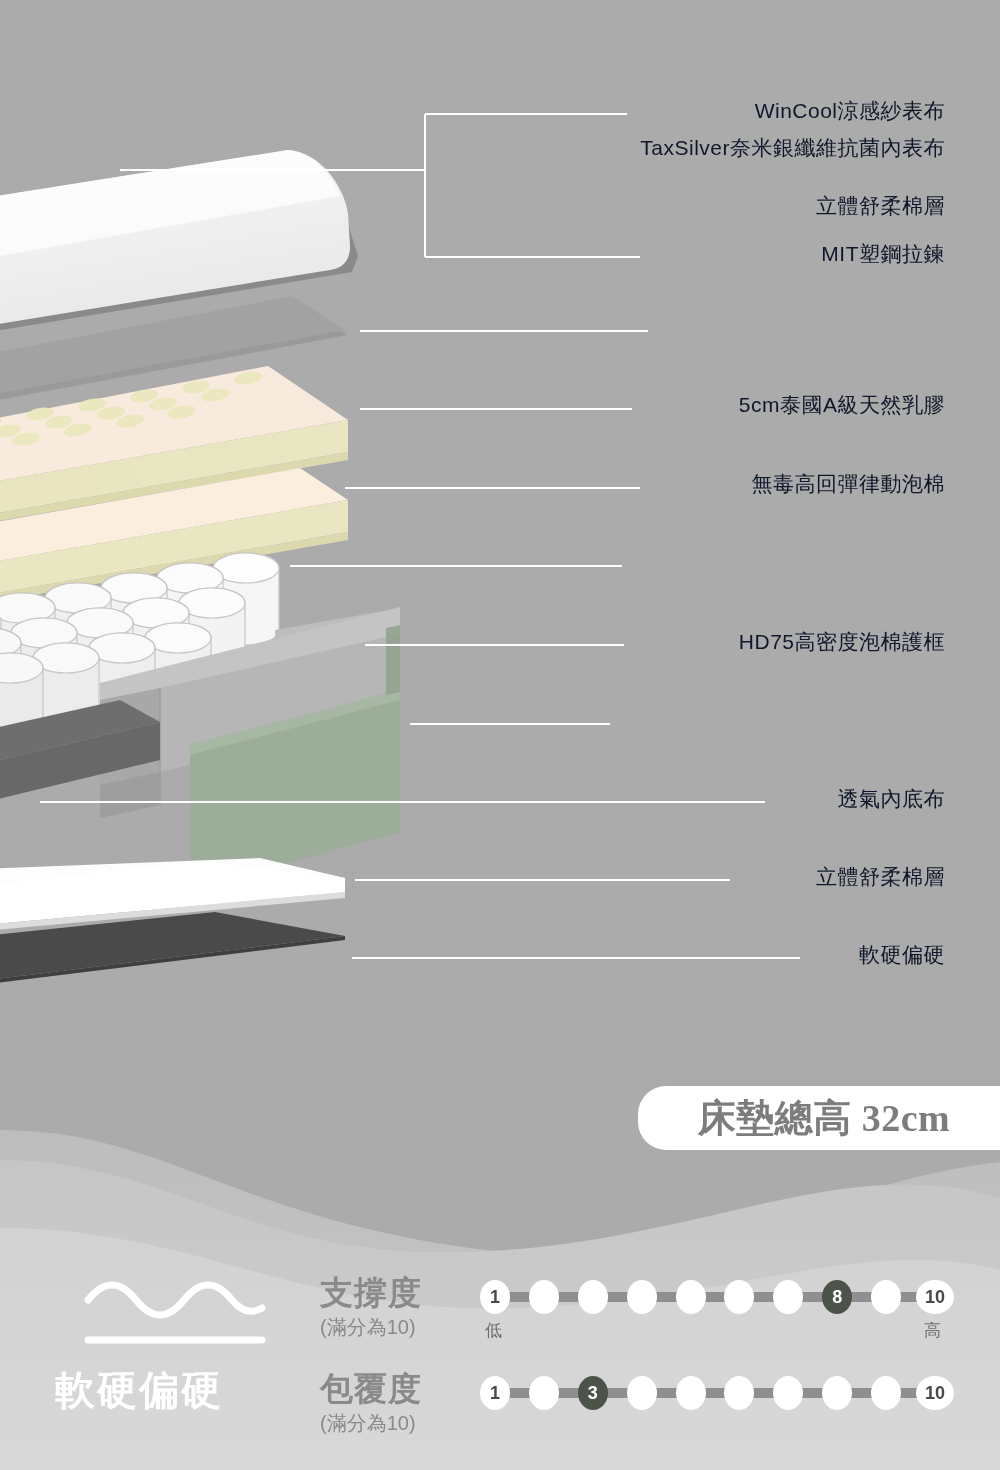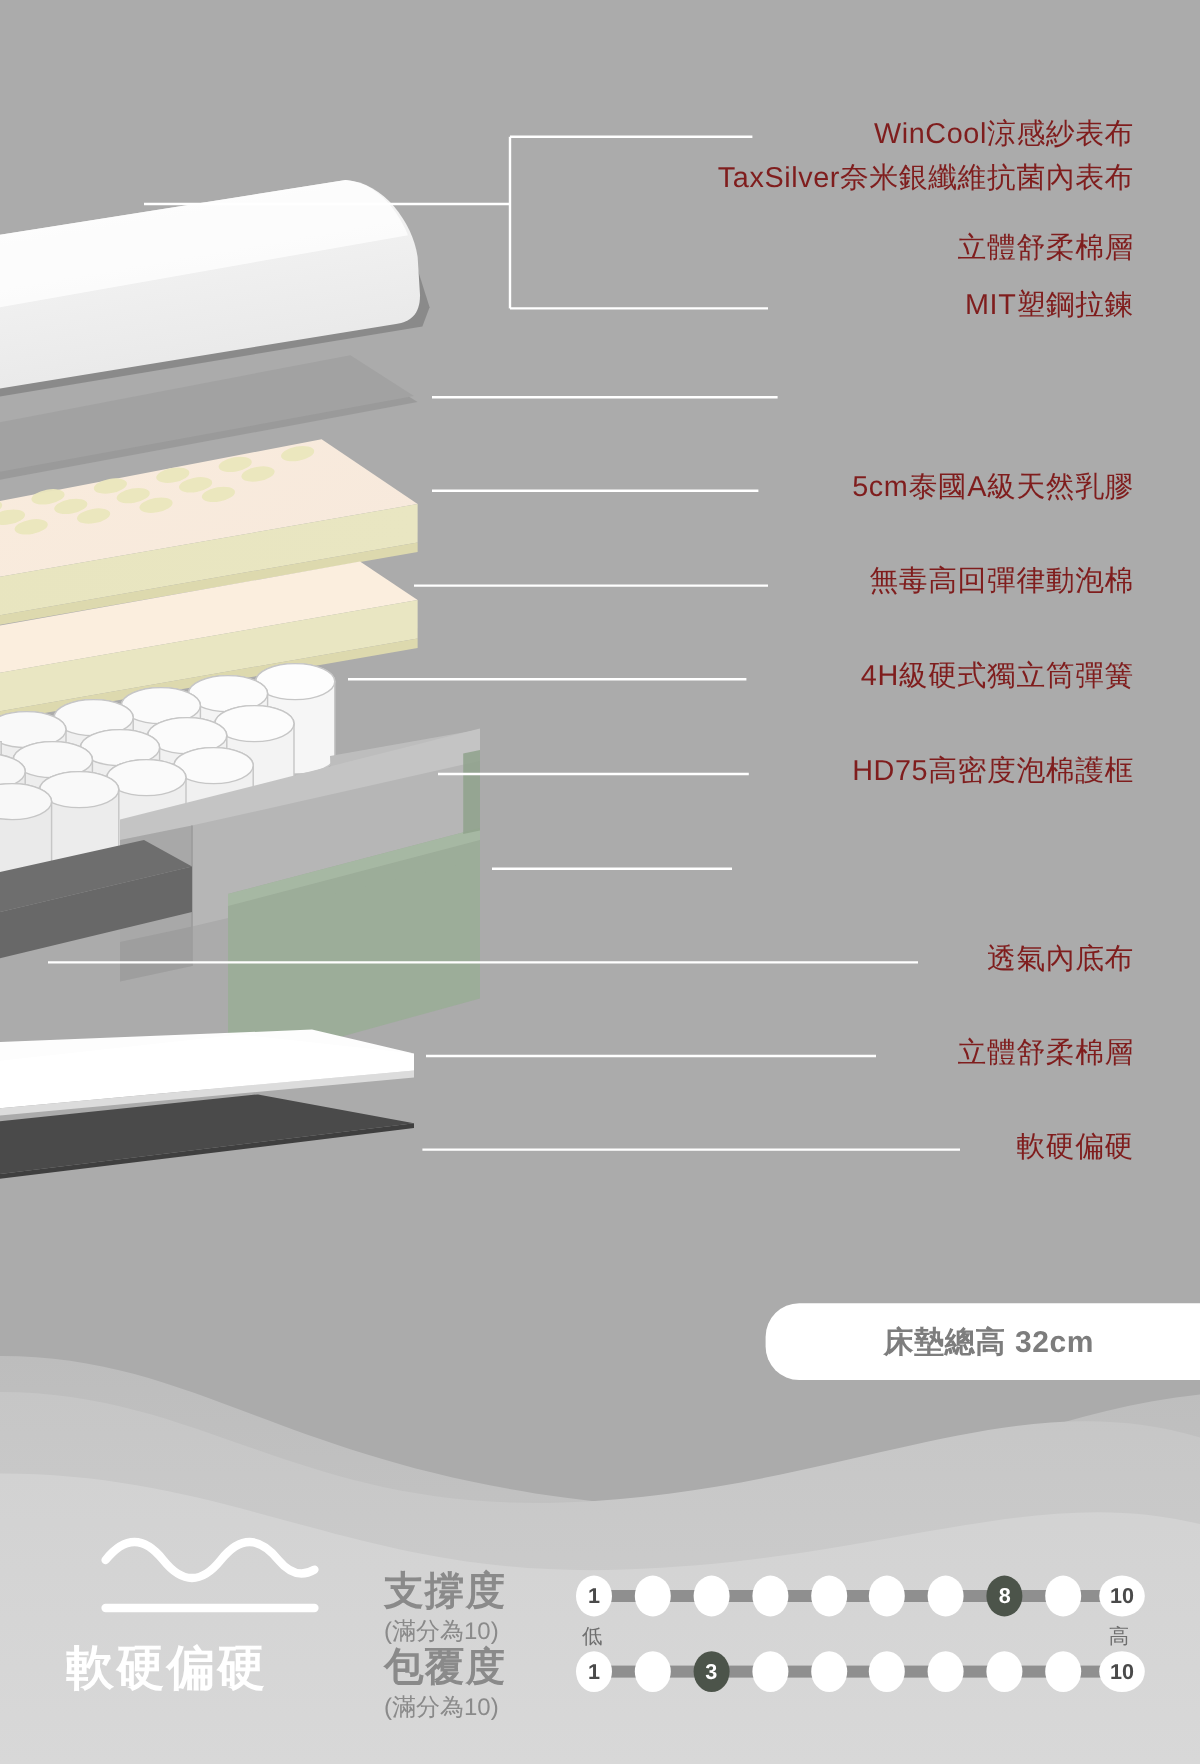--- a/index.html
+++ b/index.html
@@ -17,63 +17,64 @@
   .illus { position:absolute; left:0; top:0; width:1000px; height:1100px; }
 
   
   .leaders { position:absolute; left:0; top:0; width:1000px; height:1100px; }
 
   
   .labels { position:absolute; left:0; top:0; width:1000px; height:1010px; }
   .lbl {
     position:absolute;
     right:55px;
-    color:#7f1d1d;
-    font-size:24px;
+    color:#0f172a;
+    font-size:21px;
     line-height:1;
     white-space:nowrap;
     text-align:center;
     letter-spacing:.5px;
   }
 
   
   .badge {
     position:absolute;
     left:638px; top:1086px;
     width:372px; height:64px;
     background:#ffffff;
     border-radius:28px 0 0 28px;
     display:flex; align-items:center; justify-content:center;
   }
   .badge span {
     color:#7d7d7d;
-    font-size:25px;
+    font-size:38px;
     font-weight:bold;
     letter-spacing:.5px;
+    font-family:Liberation Serif, serif;
   }
 
   
   .waves { position:absolute; left:0; top:1120px; width:1000px; height:350px; }
 
   
   .specs { position:absolute; left:0; top:1270px; width:1000px; height:200px; }
 
   .firmness { position:absolute; left:55px; top:8px; width:240px; }
   .firm-icon { display:block; margin:0 auto; }
   .firm-text {
     margin-top:16px;
     color:#ffffff;
     font-size:40px;
     font-weight:bold;
     letter-spacing:2px;
     line-height:1;
   }
 
   .rating-row { position:absolute; left:320px; width:660px; height:74px; }
-  .rating-row.r1 { top:6px;margin-top:33px; }
+  .rating-row.r1 { top:6px; }
   .rating-row.r2 { top:102px; }
 
   .rt-label { position:absolute; left:0; top:0; width:148px; text-align:left; }
   .rt-name {
     color:#8a8a8a;
     font-size:33px;
     font-weight:bold;
     line-height:1;
     letter-spacing:1px;
   }
@@ -351,21 +352,20 @@
     </g>
   </svg>
 
   <div class="labels">
     <div class="lbl" style="top:100px">WinCool涼感紗表布</div>
     <div class="lbl" style="top:137px">TaxSilver奈米銀纖維抗菌內表布</div>
     <div class="lbl" style="top:195px">立體舒柔棉層</div>
     <div class="lbl" style="top:243px">MIT塑鋼拉鍊</div>
     <div class="lbl" style="top:394px">5cm泰國A級天然乳膠</div>
     <div class="lbl" style="top:473px">無毒高回彈律動泡棉</div>
-    <div class="lbl" style="top:552px">4H級硬式獨立筒彈簧</div>
     <div class="lbl" style="top:631px">HD75高密度泡棉護框</div>
     <div class="lbl" style="top:788px">透氣內底布</div>
     <div class="lbl" style="top:866px">立體舒柔棉層</div>
     <div class="lbl" style="top:944px">軟硬偏硬</div>
   </div>
 
   <svg class="waves" viewBox="0 0 1000 350" preserveAspectRatio="none">
     <defs>
       <linearGradient id="gw1" x1="0" y1="0" x2="0" y2="1">
         <stop offset="0" stop-color="#c6c6c6"></stop>

